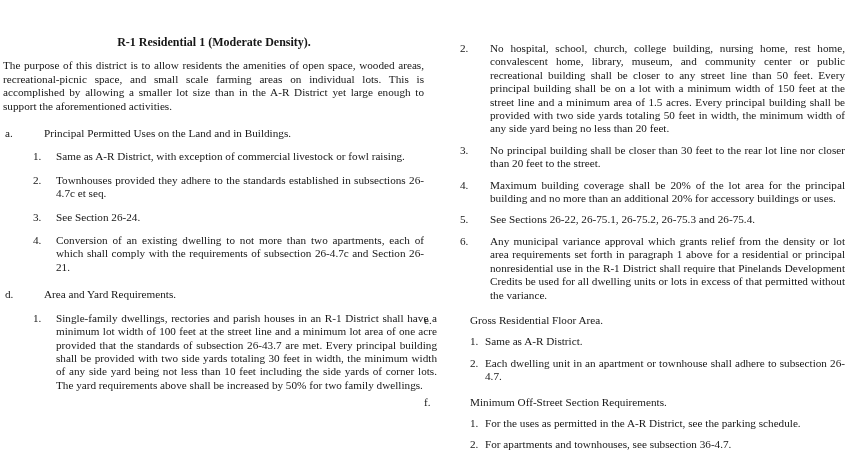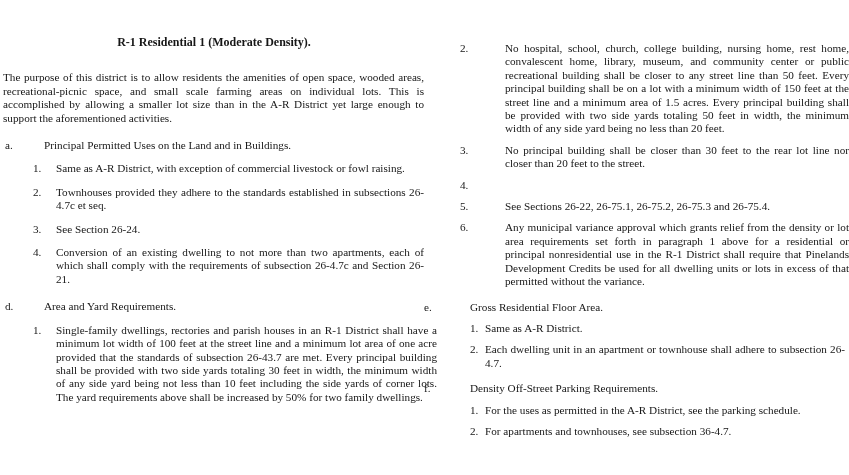--- a/index.html
+++ b/index.html
@@ -23,21 +23,21 @@
     overflow: hidden;
   }
   .doc-title {
     margin: 36px 0 0 0;
     width: 428px;
     text-align: center;
     font-weight: bold;
     font-size: 12px;
   }
   .intro {
-    margin: 22px 0 0 3px;
+    margin: 10px 0 0 3px;
     width: 421px;
     text-align: justify;
   }
   .sec-head { display: flex; margin-top: 14px; }
   .col-left .sec-head { padding-left: 5px; }
   .col-left .sec-marker { width: 27px; flex: none; }
   .sec-title { flex: none; margin-left: 12px; }
   .item { display: flex; margin-top: 10px; padding-left: 33px; }
   .item .num { width: 23px; flex: none; }
   .item .text { width: 368px; text-align: justify; }
@@ -45,21 +45,21 @@
   
   .col-right {
     position: absolute;
     left: 424px; top: 0;
     width: 425px; height: 475px;
     overflow: hidden;
   }
   .r-item { display: flex; margin-top: 8px; }
   .r-item.first { margin-top: 42px; }
   .r-item .num { margin-left: 36px; width: 30px; flex: none; }
-  .r-item .text { width: 355px; text-align: justify; margin-left: 15px; }
+  .r-item .text { width: 355px; text-align: justify; }
   .col-right .sec-head { margin-top: 12px; }
   .col-right .sec-marker { width: 34px; flex: none; }
   .r-sub { display: flex; margin-top: 8px; }
   .r-sub .num { margin-left: 46px; width: 15px; flex: none; }
   .r-sub .text { width: 360px; text-align: justify; }
 </style>
 </head>
 <body>
 
 <div class="canvas">
@@ -110,20 +110,21 @@
     <div class="r-item first">
       <span class="num">2.</span>
       <span class="text">No hospital, school, church, college building, nursing home, rest home, convalescent home, library, museum, and community center or public recreational building shall be closer to any street line than 50 feet. Every principal building shall be on a lot with a minimum width of 150 feet at the street line and a minimum area of 1.5 acres. Every principal building shall be provided with two side yards totaling 50 feet in width, the minimum width of any side yard being no less than 20 feet.</span>
     </div>
     <div class="r-item">
       <span class="num">3.</span>
       <span class="text">No principal building shall be closer than 30 feet to the rear lot line nor closer than 20 feet to the street.</span>
     </div>
     <div class="r-item">
       <span class="num">4.</span>
+      <span class="text">Maximum building coverage shall be 20% of the lot area for the principal building and no more than an additional 20% for accessory buildings or uses.</span>
     </div>
     <div class="r-item">
       <span class="num">5.</span>
       <span class="text">See Sections 26-22, 26-75.1, 26-75.2, 26-75.3 and 26-75.4.</span>
     </div>
     <div class="r-item">
       <span class="num">6.</span>
       <span class="text">Any municipal variance approval which grants relief from the density or lot area requirements set forth in paragraph 1 above for a residential or principal nonresidential use in the R-1 District shall require that Pinelands Development Credits be used for all dwelling units or lots in excess of that permitted without the variance.</span>
     </div>
 
@@ -138,21 +139,21 @@
       </div>
       <div class="r-sub">
         <span class="num">2.</span>
         <span class="text">Each dwelling unit in an apartment or townhouse shall adhere to subsection 26-4.7.</span>
       </div>
     </div>
 
     <div>
       <div class="sec-head">
         <span class="sec-marker">f.</span>
-        <span class="sec-title">Density Off-Street Parking Requirements.</span>
+        <span class="sec-title">Minimum Off-Street Section Requirements.</span>
       </div>
       <div class="r-sub">
         <span class="num">1.</span>
         <span class="text">For the uses as permitted in the A-R District, see the parking schedule.</span>
       </div>
       <div class="r-sub">
         <span class="num">2.</span>
         <span class="text">For apartments and townhouses, see subsection 36-4.7.</span>
       </div>
     </div>

